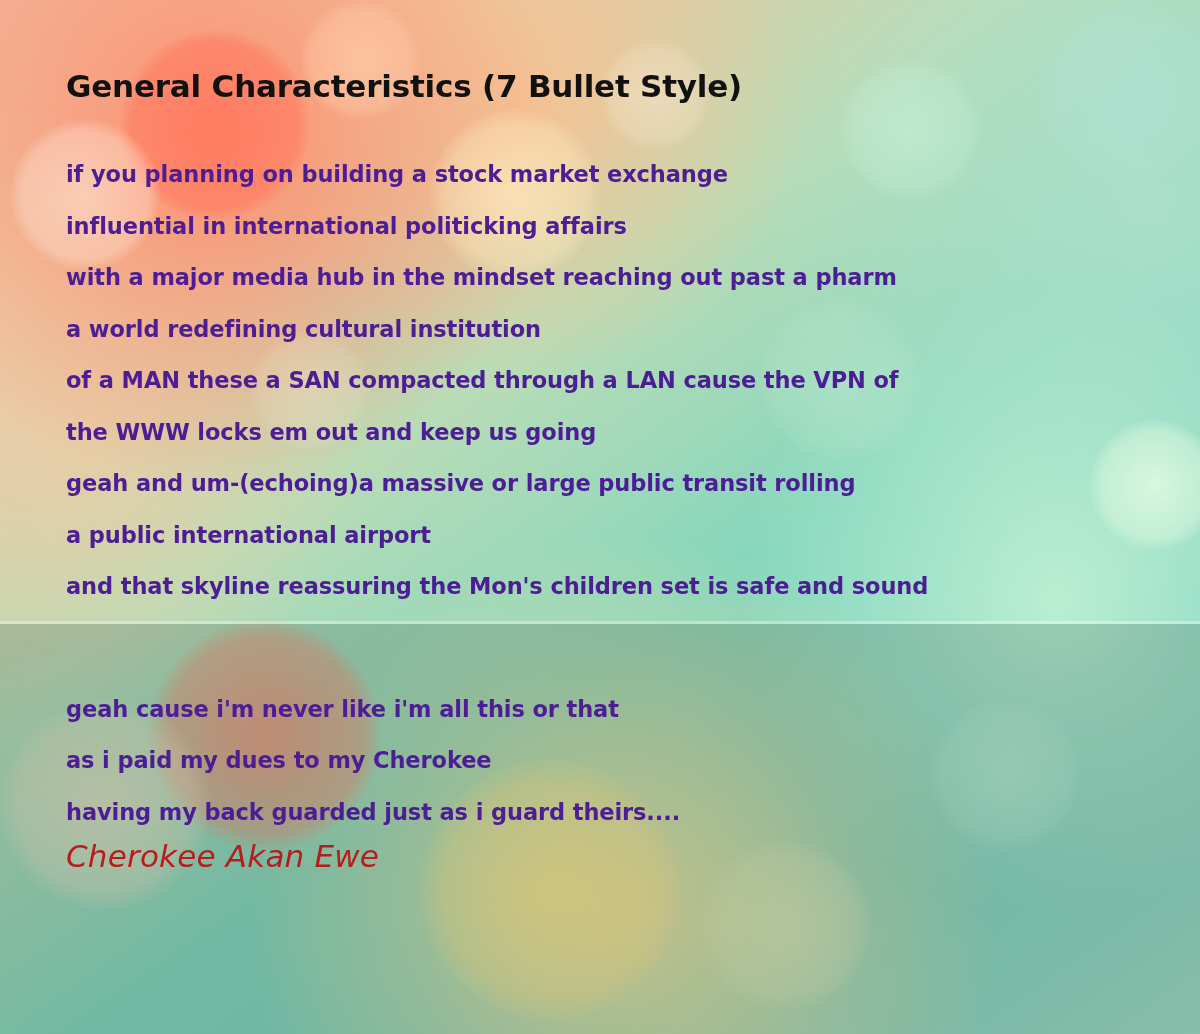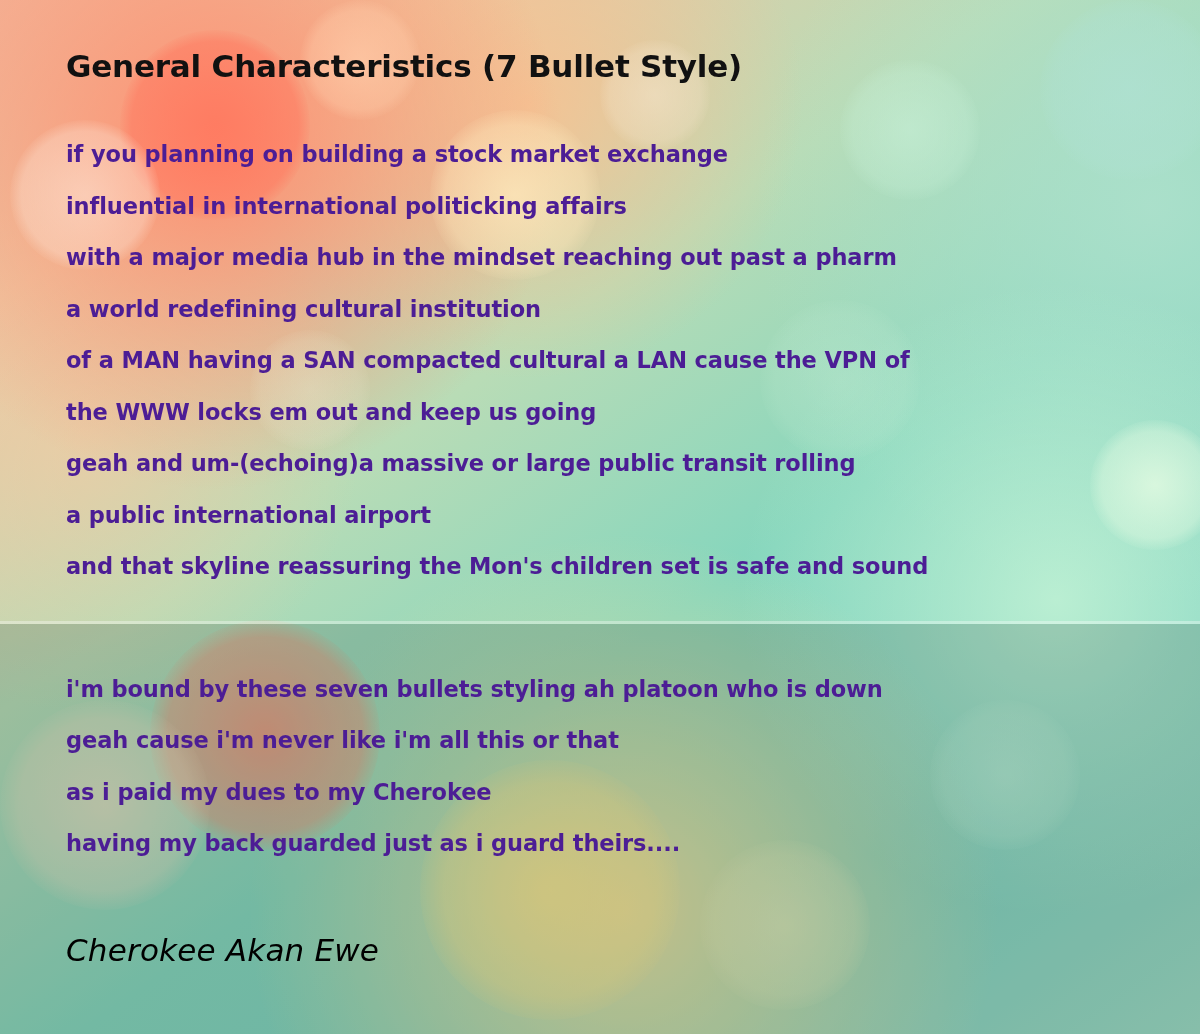--- a/index.html
+++ b/index.html
@@ -72,21 +72,21 @@
     top: 621px;
     height: 3px;
     background: rgba(255,255,255,0.35);
     pointer-events: none;
   }
 
   
   .content {
     position: absolute;
     inset: 0;
-    padding: 48px 60px 0 66px;
+    padding: 68px 60px 0 66px;
     box-sizing: border-box;
   }
 
   .poem-title {
     font-size: 31px;
     font-weight: bold;
     color: #111;
     letter-spacing: -0.2px;
     margin: 0 0 44px 0;
     line-height: 1.2;
@@ -102,24 +102,23 @@
     line-height: 51.5px;
     white-space: pre;
     letter-spacing: -0.1px;
   }
 
   .stanza-gap {
     height: 71px;
   }
 
   .author {
-    margin-top: 62px;
     font-size: 31px;
     font-style: italic;
-    color: #000000;
+    color: #b91c1c;
     letter-spacing: 0.2px;
   }
 </style>
 </head>
 <body>
 
 <div id="poem-card">
 
   <div class="bg-base"></div>
   <div class="bokeh b1"></div>
@@ -143,31 +142,30 @@
 
   <div class="content">
 
     <h1 class="poem-title">General Characteristics (7 Bullet Style)</h1>
 
     <div class="stanza">
       <div class="poem-line">if you planning on building a stock market exchange</div>
       <div class="poem-line">influential in international politicking affairs</div>
       <div class="poem-line">with a major media hub in the mindset reaching out past a pharm</div>
       <div class="poem-line">a world redefining cultural institution</div>
-      <div class="poem-line">of a MAN having a SAN compacted cultural a LAN cause the VPN of</div>
+      <div class="poem-line">of a MAN these a SAN compacted through a LAN cause the VPN of</div>
       <div class="poem-line">the WWW locks em out and keep us going</div>
       <div class="poem-line">geah and um-(echoing)a massive or large public transit rolling</div>
       <div class="poem-line">a public international airport</div>
       <div class="poem-line">and that skyline reassuring the Mon's children set is safe and sound</div>
     </div>
 
     <div class="stanza-gap"></div>
 
     <div class="stanza">
-      <div class="poem-line">i'm bound by these seven bullets styling ah platoon who is down</div>
       <div class="poem-line">geah cause i'm never like i'm all this or that</div>
       <div class="poem-line">as i paid my dues to my Cherokee</div>
       <div class="poem-line">having my back guarded just as i guard theirs....</div>
     </div>
 
     <div class="author">Cherokee Akan Ewe</div>
 
   </div>
 </div>
 

